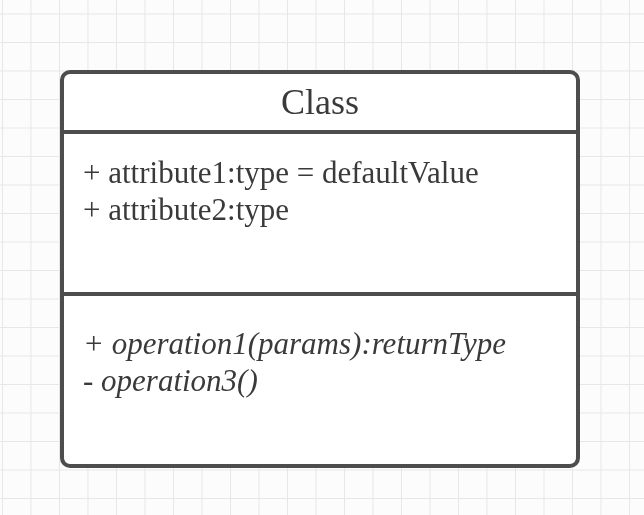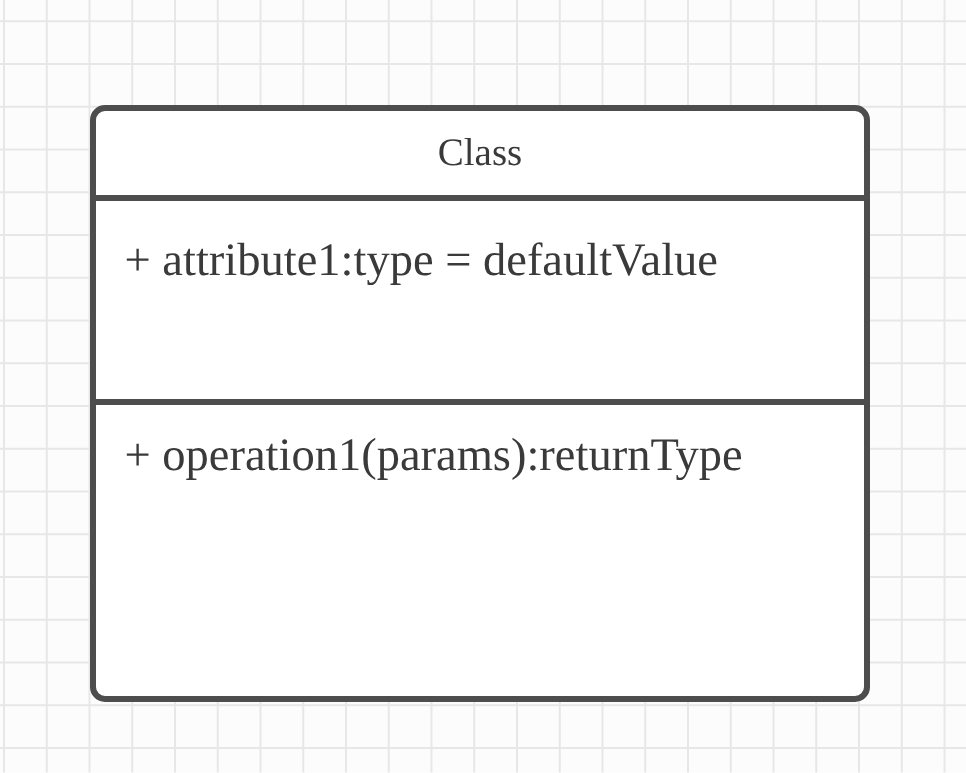--- a/index.html
+++ b/index.html
@@ -26,49 +26,52 @@
     box-sizing: border-box;
     background: var(--box-fill, #ffffff);
     border: 4px solid var(--border, #4d4d4d);
     border-radius: 10px;
   }
   .uml-title {
     height: 56px;
     display: flex;
     align-items: center;
     justify-content: center;
-    font-size: 26px;
+    font-size: 36px;
     line-height: 1;
     border-bottom: 4px solid var(--border, #4d4d4d);
     box-sizing: content-box;
   }
   .compartment {
     font-size: 31px;
     line-height: 37px;
     padding-left: 19px;
     padding-right: 10px;
     box-sizing: border-box;
     white-space: nowrap;
   }
   .attrs {
-    height: 136px;
+    height: 162px;
     padding-top: 20px;
     border-bottom: 4px solid var(--border, #4d4d4d);
   }
   .ops {
-    padding-top: 14px;
+    padding-top: 29px;
+    font-style: italic;
   }
   .member-line { display: block; }
 </style>
 </head>
 <body>
 
 <div class="uml-class">
   <div class="uml-title">Class</div>
 
   <div class="compartment attrs">
     <span class="member-line">+ attribute1:type = defaultValue</span>
+    <span class="member-line">+ attribute2:type</span>
   </div>
 
   <div class="compartment ops">
     <span class="member-line">+ operation1(params):returnType</span>
+    <span class="member-line">- operation3()</span>
   </div>
 </div>
 
 </body></html>

